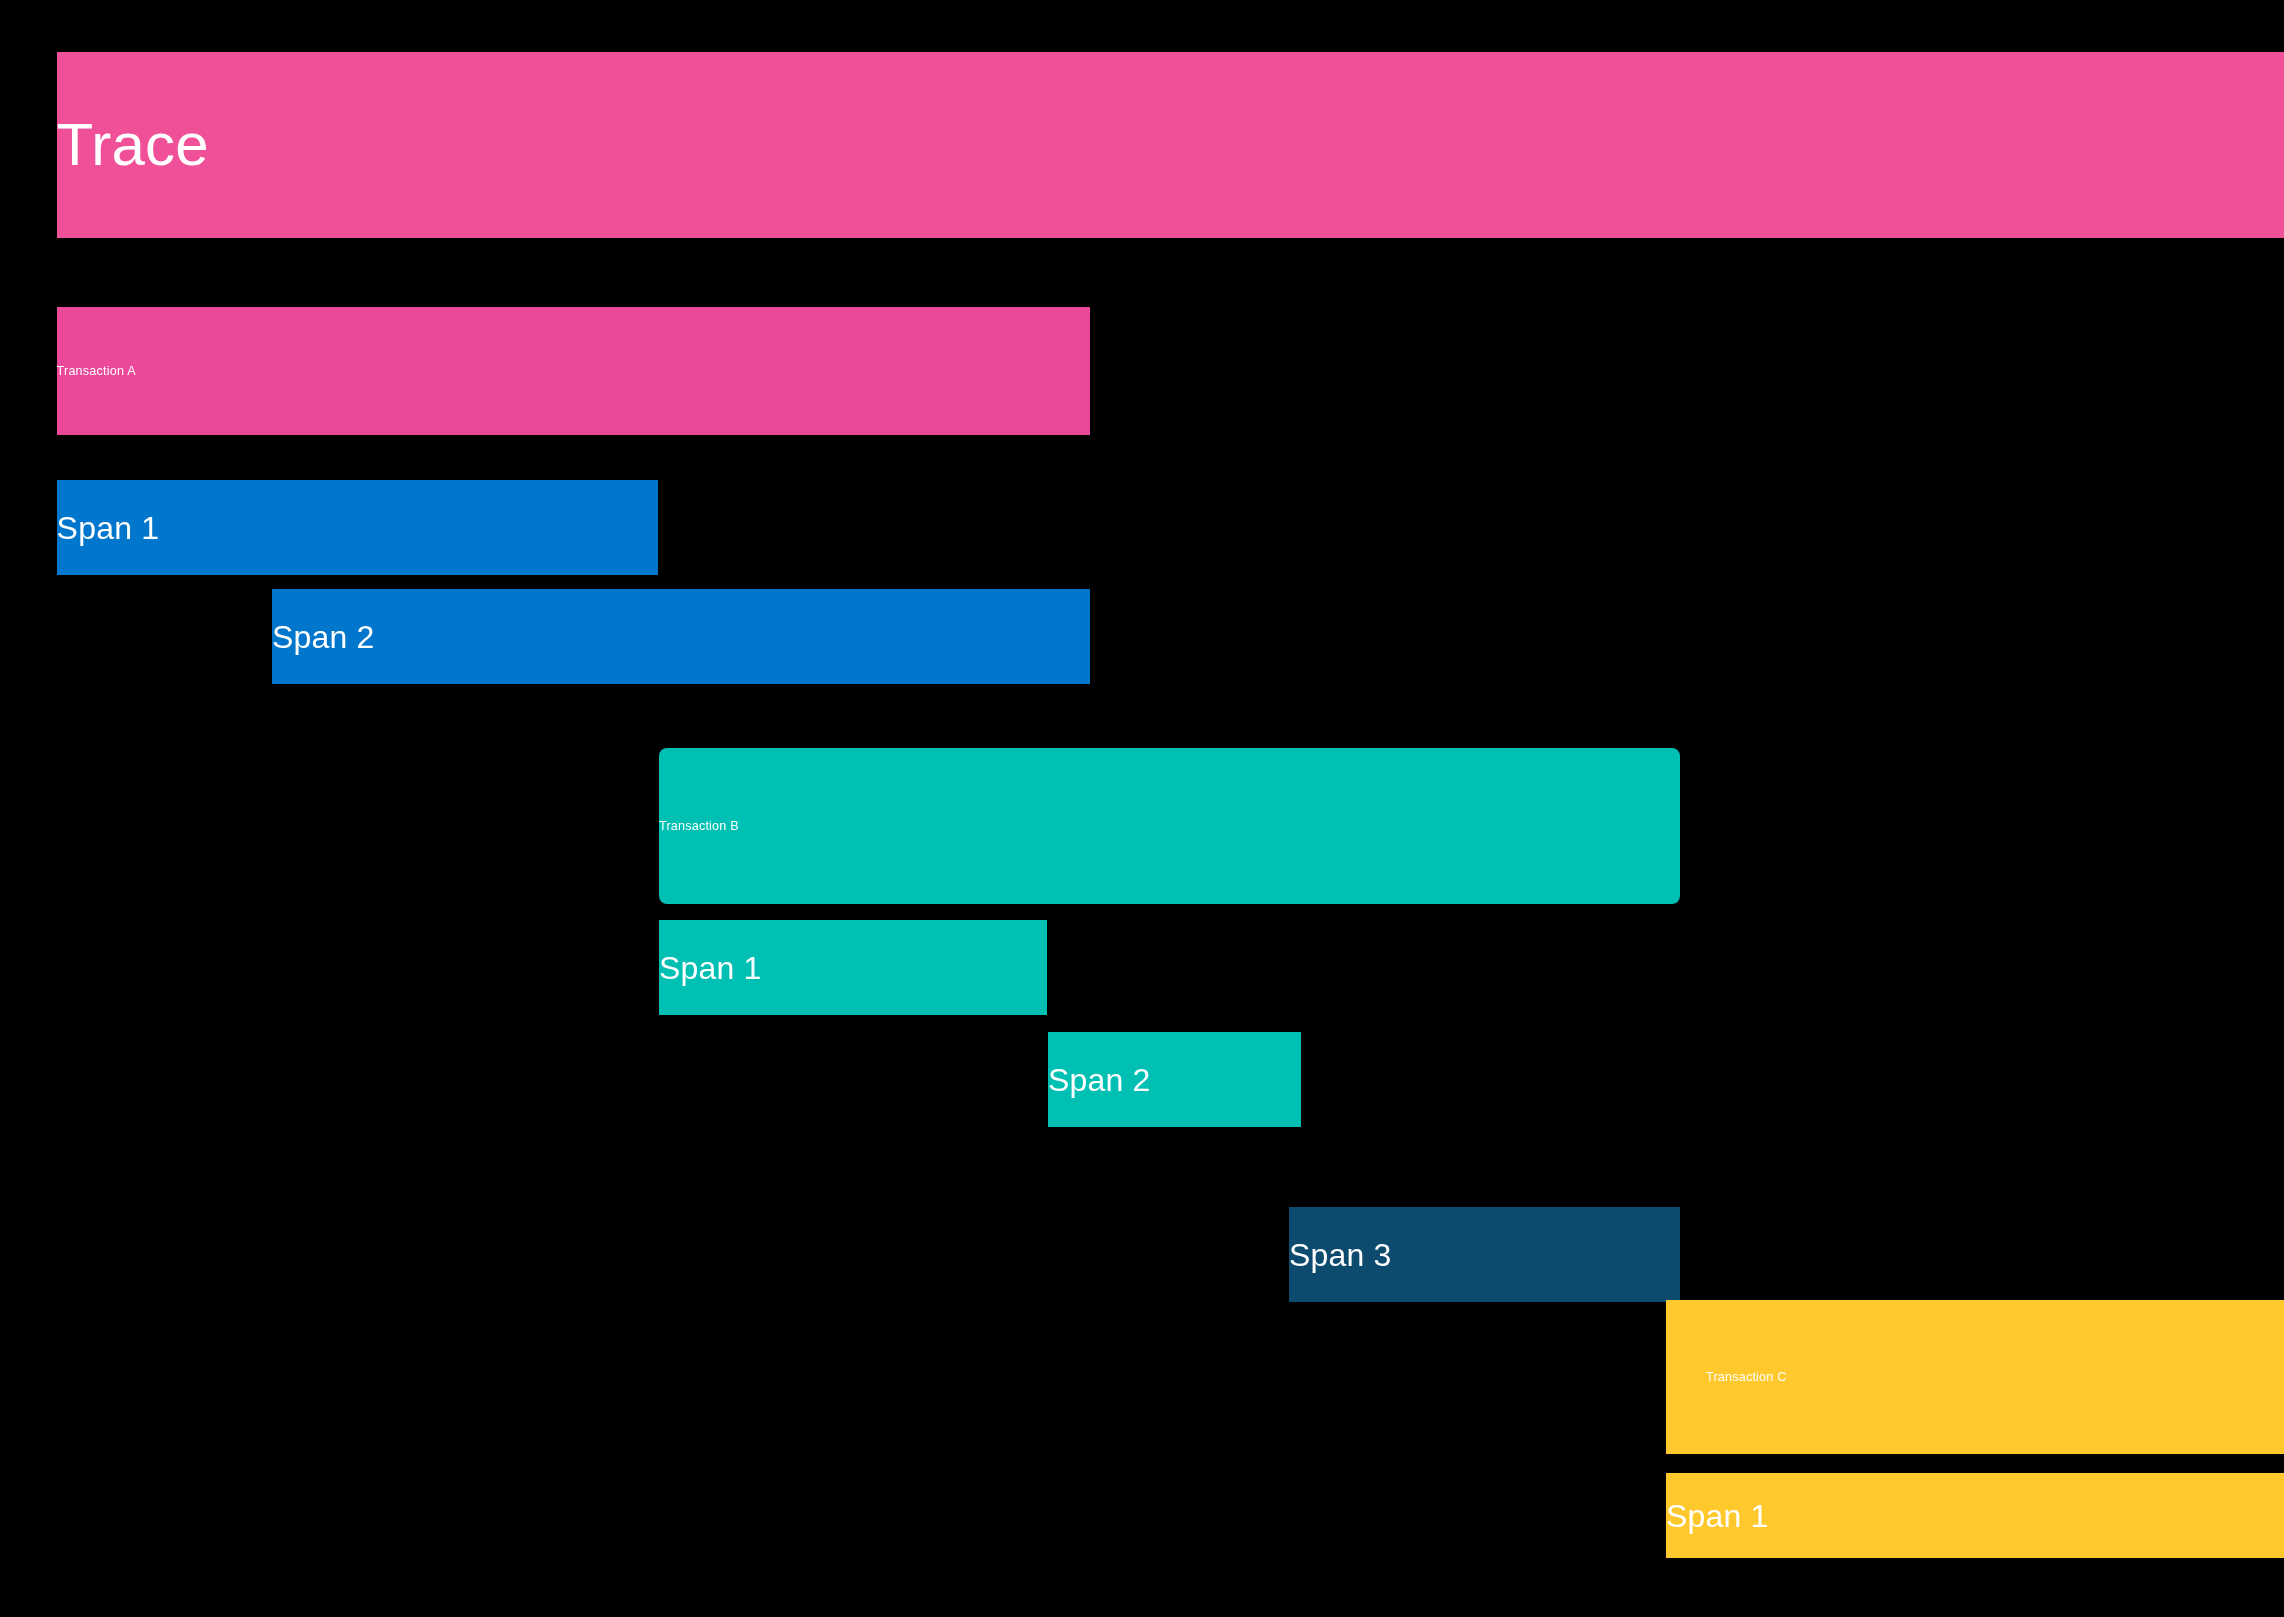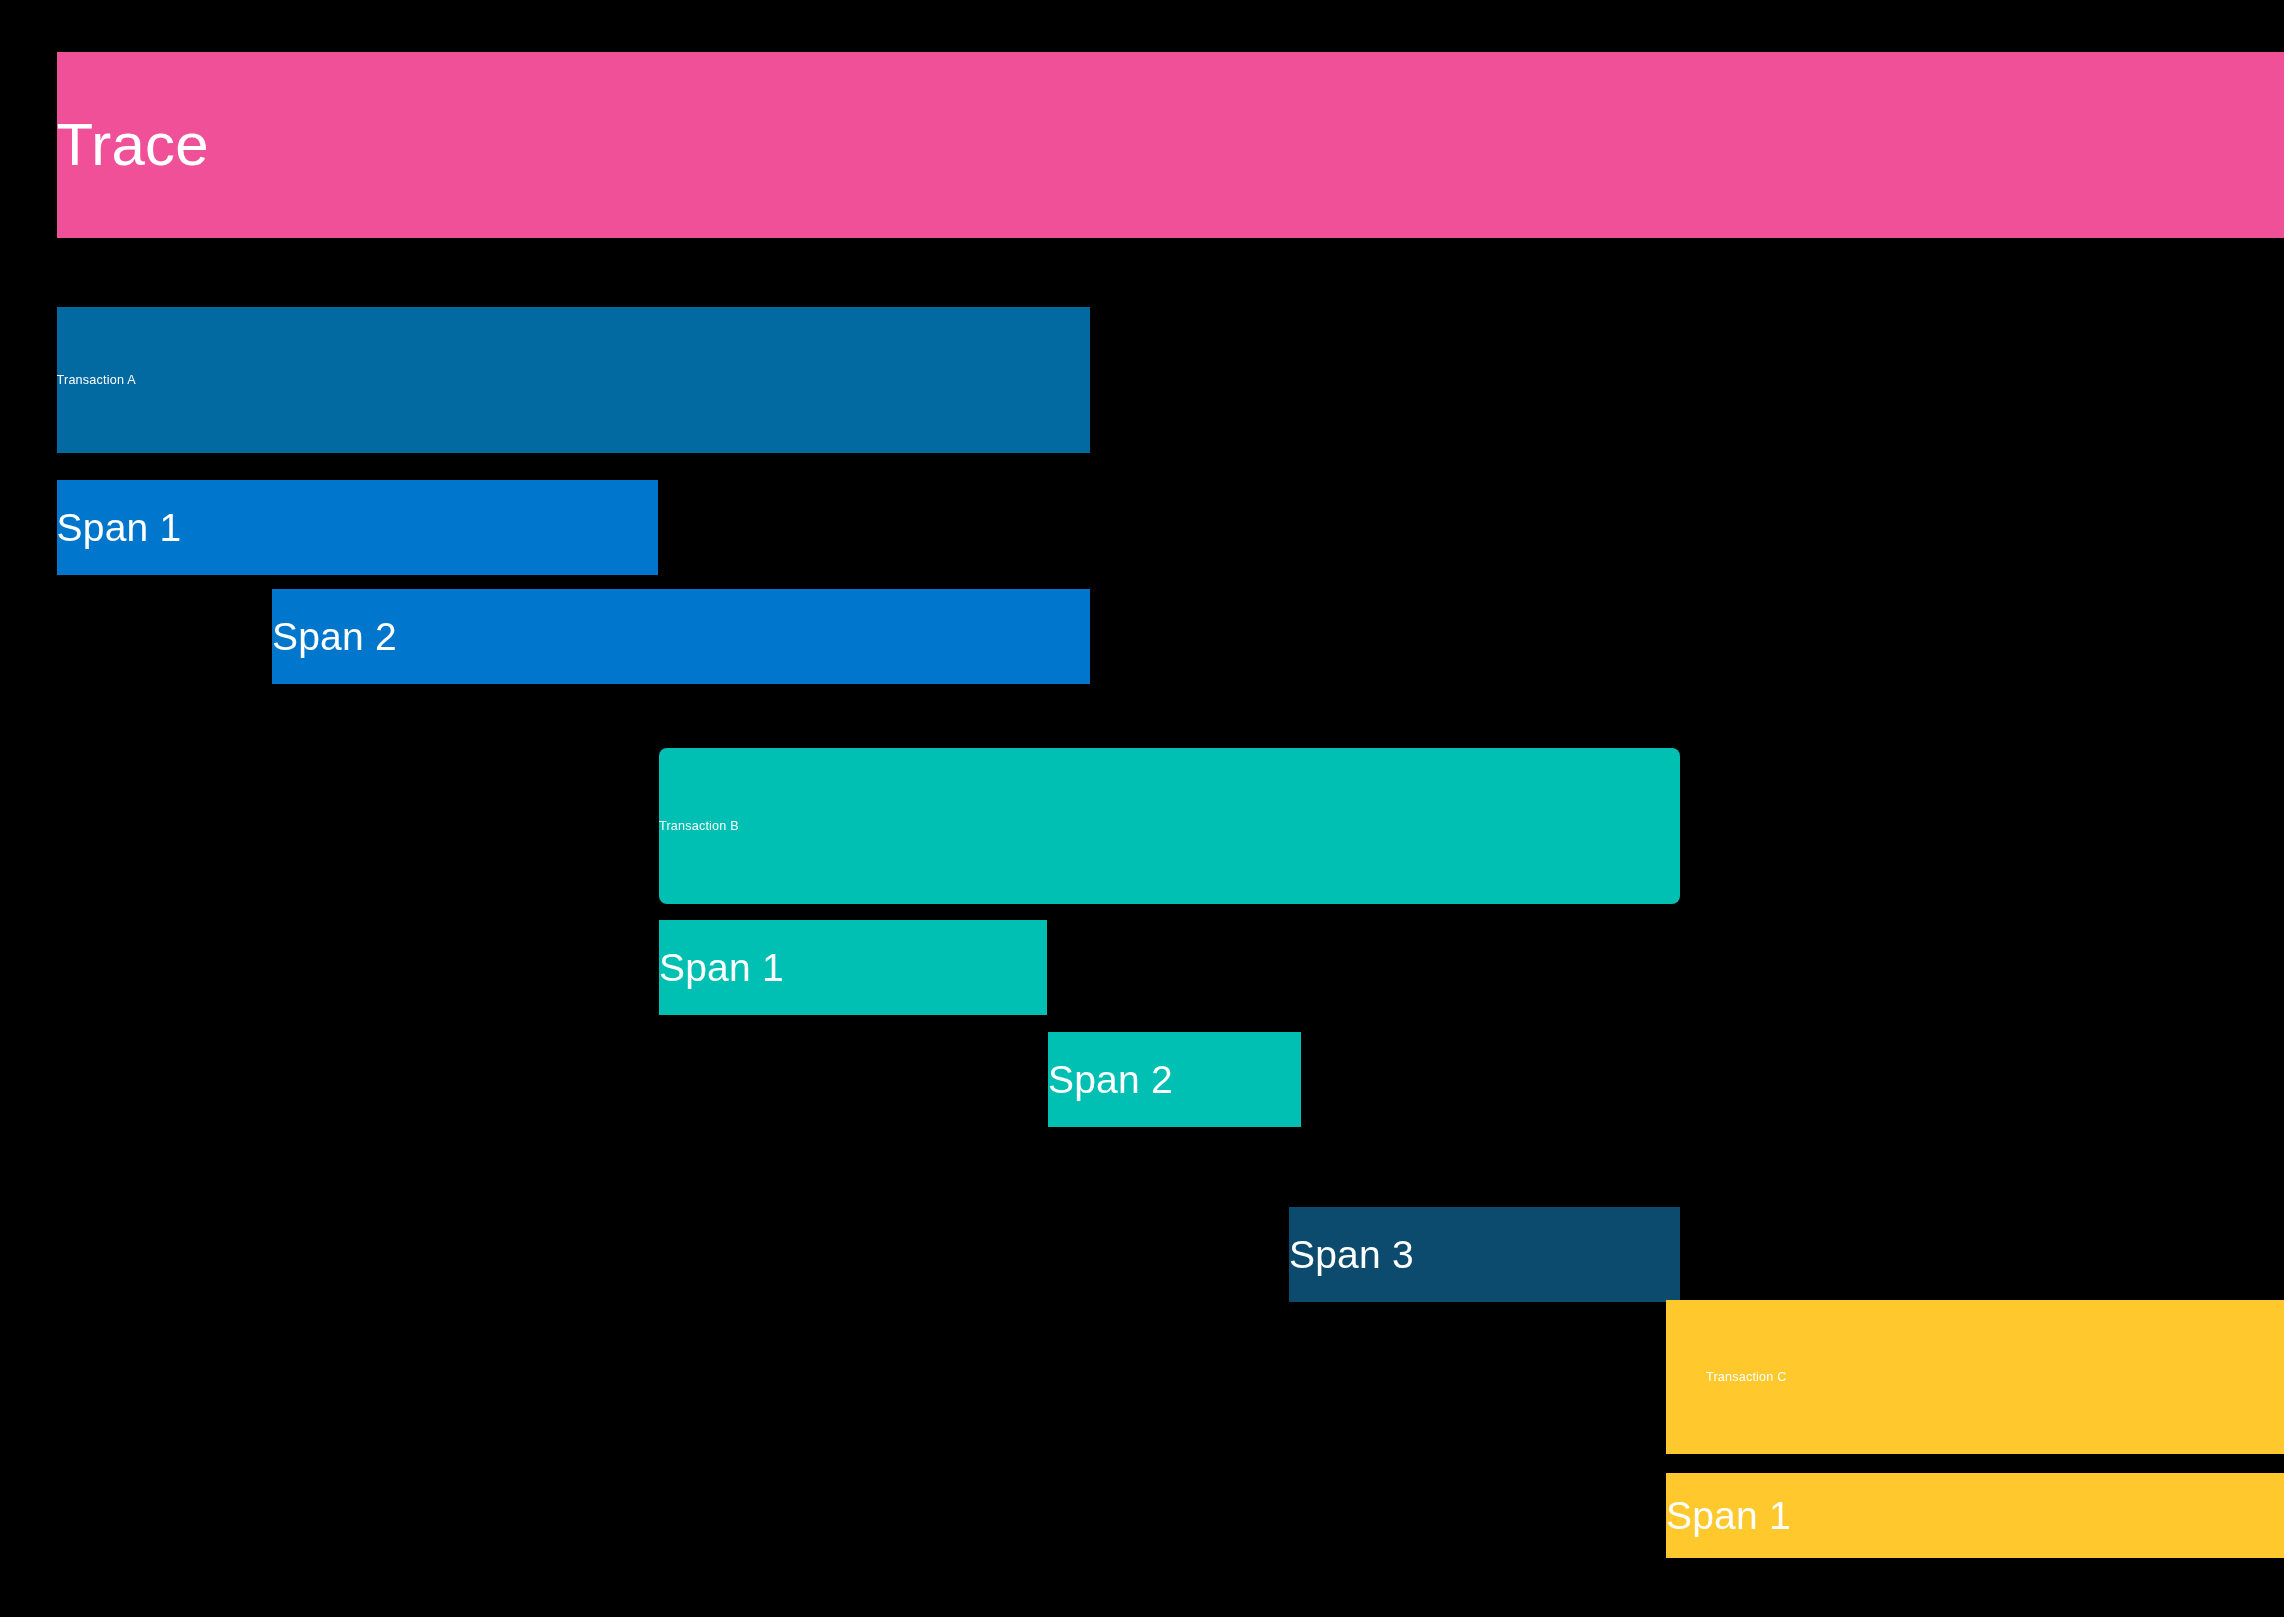--- a/index.html
+++ b/index.html
@@ -26,30 +26,30 @@
     white-space: nowrap;
     overflow: hidden;
     margin-left: 29px;
   }
   .bar-label {
     color: #ffffff;
     line-height: 1;
     letter-spacing: 0.2px;
   }
   .lvl-trace .bar-label  { font-size: 60px; }
-  .lvl-span  .bar-label  { font-size: 39px; }
+  .lvl-span  .bar-label  { font-size: 32px; }
 </style>
 </head>
 <body>
 
 <div id="diagram" style="width: 2284px; height: 1618px; background: rgb(0, 0, 0);">
     <div class="bar lvl-trace" style="left: 27.6px; top: 52px; width: 2229px; height: 186px; background: rgb(239, 80, 152);">
       <span class="bar-label">Trace</span>
     </div>
-    <div class="bar lvl-transaction" style="left: 27.6px; top: 307px; width: 1033px; height: 146px; background: #0369a1;">
+    <div class="bar lvl-transaction" style="left: 27.6px; top: 307px; width: 1033px; height: 128px; background: #ec4899;">
       <span class="bar-label">Transaction A</span>
     </div>
     <div class="bar lvl-span" style="left: 27.6px; top: 480px; width: 601px; height: 95px; background: rgb(0, 119, 204);">
       <span class="bar-label">Span 1</span>
     </div>
     <div class="bar lvl-span" style="left: 243px; top: 589px; width: 818px; height: 95px; background: rgb(0, 119, 204);">
       <span class="bar-label">Span 2</span>
     </div>
     <div class="bar lvl-transaction" style="left: 630px; top: 748px; width: 1021px; height: 156px; background: rgb(0, 191, 179); border-radius: 8px;">
       <span class="bar-label">Transaction B</span>

